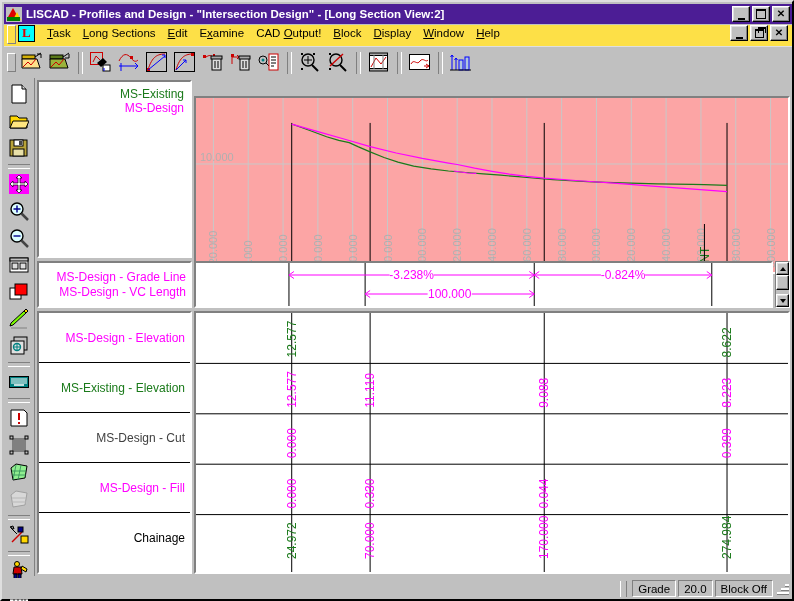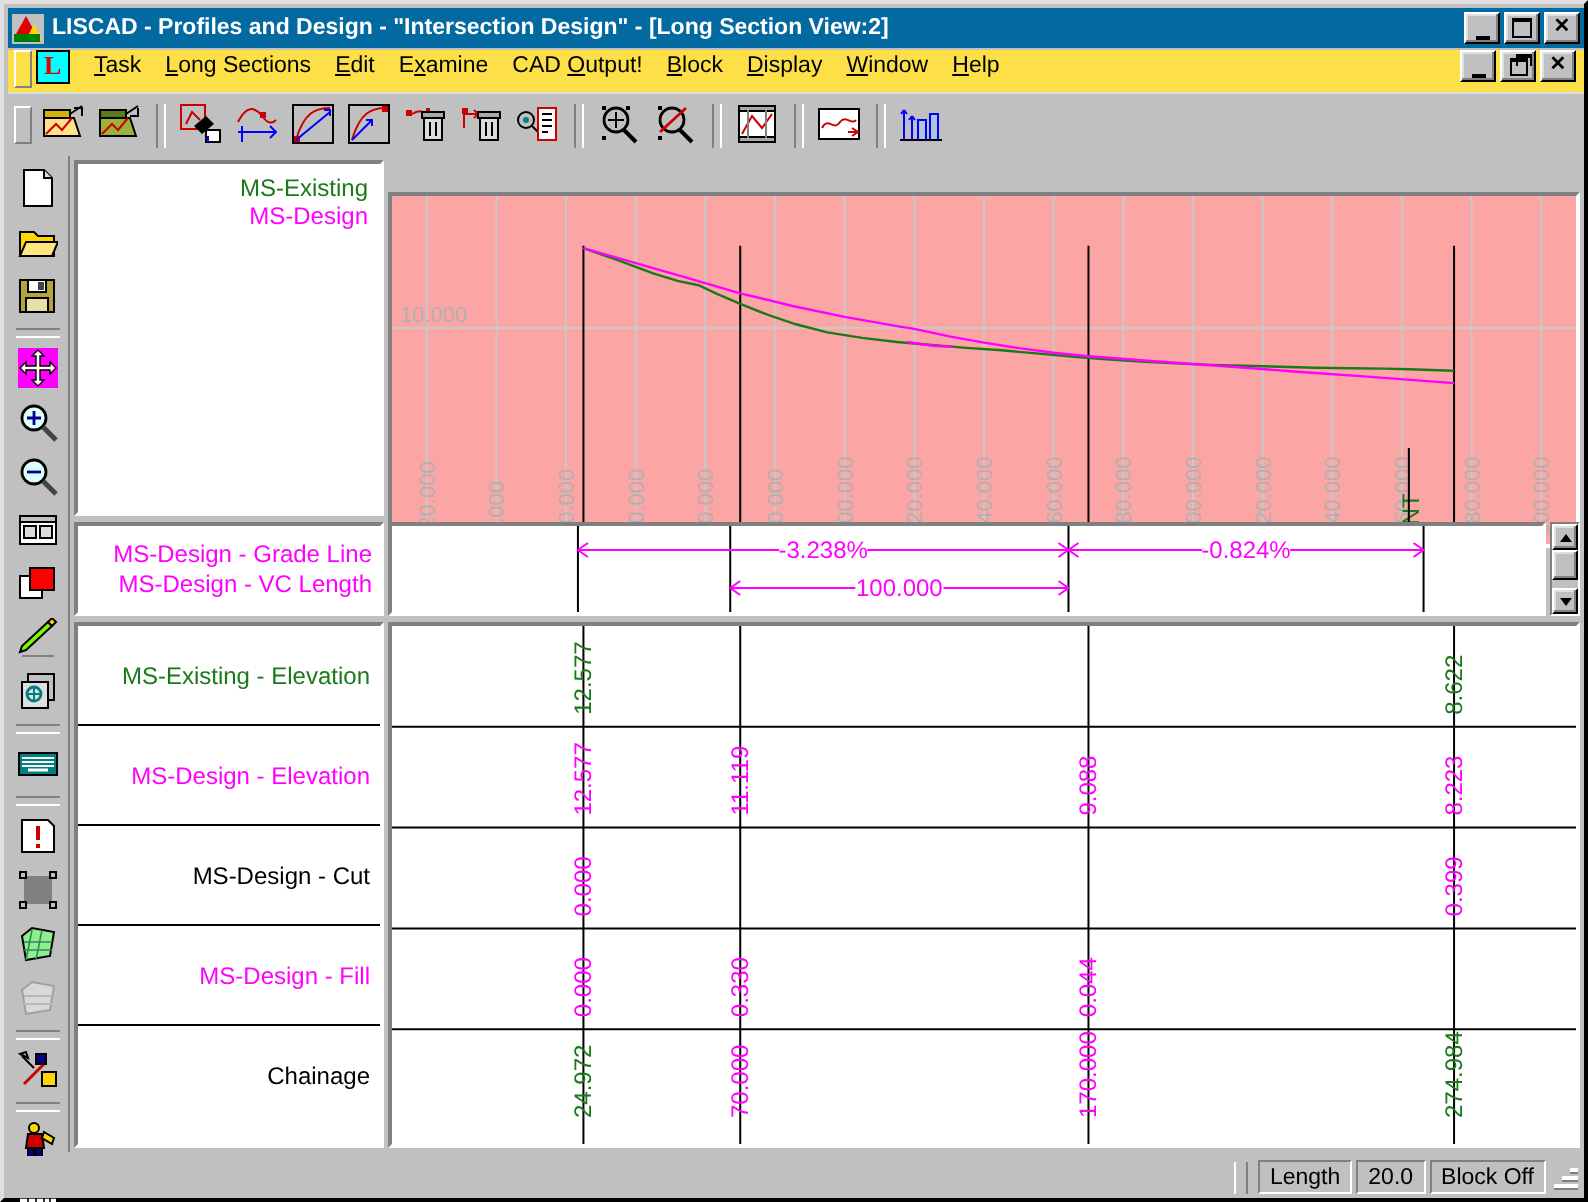--- a/index.html
+++ b/index.html
@@ -7,21 +7,21 @@
     width:794px;height:601px;overflow:hidden;
     font-family:"Liberation Sans",sans-serif;
     font-size:11px;
     background:#c0c0c0;
   }
   .app{position:relative;width:794px;height:601px;background:#c0c0c0;
        border:2px solid;border-color:#dfdfdf #000 #000 #dfdfdf;box-sizing:border-box;}
 
   
   .titlebar{position:absolute;left:2px;top:2px;width:788px;height:20px;
-    background:#0369a1;display:flex;align-items:center;padding:0 2px;box-sizing:border-box;justify-content:center;}
+    background:#4c1d95;display:flex;align-items:center;padding:0 2px;box-sizing:border-box;justify-content:center;}
   .title-icon{width:16px;height:15px;margin-right:4px;position:relative;flex:none;background:#c0c0c0;overflow:hidden;}
   .title-icon .ta{position:absolute;left:2px;top:1px;width:0;height:0;border-left:5px solid transparent;border-right:5px solid transparent;border-bottom:9px solid #e00000;}
   .title-icon .tb{position:absolute;left:7px;top:5px;width:0;height:0;border-left:4px solid transparent;border-right:4px solid transparent;border-bottom:8px solid #ffd700;}
   .title-icon .tc{position:absolute;left:1px;top:10px;width:13px;height:4px;background:#008000;}
   .title-text{color:#fff;font-weight:bold;font-size:11.5px;flex:1;white-space:nowrap;
     text-shadow:none;letter-spacing:0px;}
   .wbtns{display:flex;gap:2px;}
   .wbtn{width:16px;height:14px;background:#c0c0c0;
     border:1px solid;border-color:#fff #000 #000 #fff;
     box-shadow:inset -1px -1px 0 #808080, inset 1px 1px 0 #dfdfdf;
@@ -559,23 +559,23 @@
           </div>
         <div class="sc-thumb"></div>
         <div class="sc-btn sc-dn">
             <span class="arr"></span>
           </div>
       </div>
     </div>
 
     <div class="panel-table">
       <div class="pt-left" id="rowlabels">
+          <div class="row-label" style="color: rgb(255, 0, 255);">MS-Design - Elevation</div>
           <div class="row-label" style="color: rgb(26, 122, 26);">MS-Existing - Elevation</div>
-          <div class="row-label" style="color: rgb(255, 0, 255);">MS-Design - Elevation</div>
-          <div class="row-label" style="color: #000000;">MS-Design - Cut</div>
+          <div class="row-label" style="color: #404040;">MS-Design - Cut</div>
           <div class="row-label" style="color: rgb(255, 0, 255);">MS-Design - Fill</div>
           <div class="row-label" style="color: rgb(0, 0, 0);">Chainage</div>
         </div>
       <div class="pt-right">
         <svg id="tbl" width="592" height="259" viewBox="0 0 592 259">
             <line x1="95.71595294117647" y1="0" x2="95.71595294117647" y2="259" stroke="#000" stroke-width="1"></line>
             <line x1="174.11764705882354" y1="0" x2="174.11764705882354" y2="259" stroke="#000" stroke-width="1"></line>
             <line x1="348.2352941176471" y1="0" x2="348.2352941176471" y2="259" stroke="#000" stroke-width="1"></line>
             <line x1="531.0309647058823" y1="0" x2="531.0309647058823" y2="259" stroke="#000" stroke-width="1"></line>
             <line x1="0" y1="50.4" x2="592" y2="50.4" stroke="#000" stroke-width="1"></line>
@@ -597,21 +597,21 @@
             <text x="0" y="0" fill="#ff00ff" font-size="12" transform="translate(178.11764705882354,246) rotate(-90)">70.000</text>
             <text x="0" y="0" fill="#ff00ff" font-size="12" transform="translate(352.2352941176471,246) rotate(-90)">170.000</text>
             <text x="0" y="0" fill="#1a7a1a" font-size="12" transform="translate(535.0309647058823,246) rotate(-90)">274.984</text>
           </svg>
       </div>
     </div>
   </div>
 
   <div class="statusbar">
     <div class="sb-grip"></div>
-    <div class="sb-cell">Length</div>
+    <div class="sb-cell">Grade</div>
     <div class="sb-cell">20.0</div>
     <div class="sb-cell">Block Off</div>
     <div class="sb-resize">
       <i style="bottom:1px;width:12px"></i>
         <i style="bottom:5px;width:8px"></i>
         <i style="bottom:9px;width:4px"></i>
     </div>
   </div>
 
 </div>

